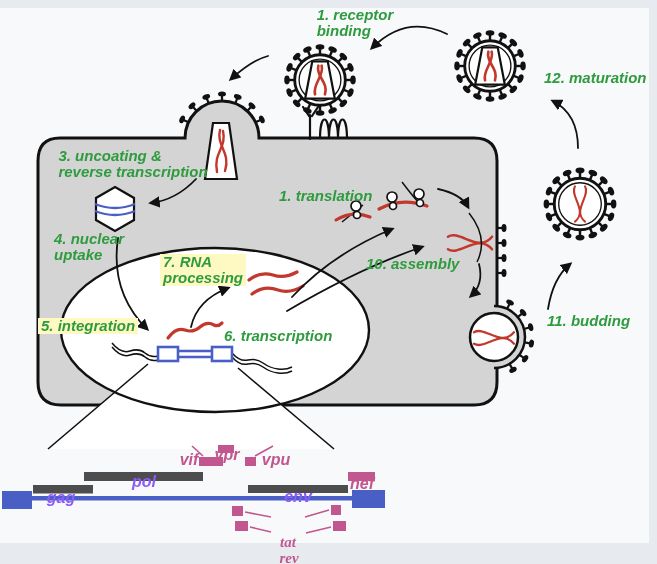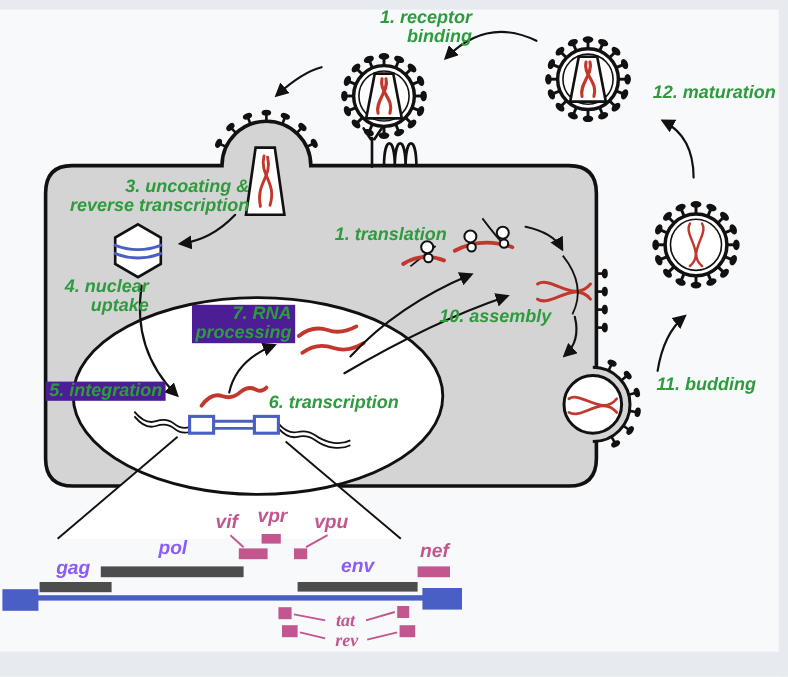--- a/index.html
+++ b/index.html
@@ -6,23 +6,23 @@
   #stage{position:relative;width:657px;height:564px;background:#f8f9fb;overflow:hidden;
          font-family:"Liberation Sans",sans-serif;}
   .strip{position:absolute;background:#e7eaee;}
   #strip-top{left:0;top:0;width:657px;height:8px;}
   #strip-bottom{left:0;top:543px;width:657px;height:21px;}
   #strip-right{left:649px;top:0;width:8px;height:564px;}
   svg{position:absolute;left:0;top:0;}
   .step{position:absolute;font:italic bold 15px/16px "Liberation Sans",sans-serif;
         color:var(--step-label,#2E9B3E);white-space:nowrap;z-index:5;}
   .c{transform:translateX(-50%);}
-  .bg{background:#4c1d95;padding:0 3px;}
-  .step .l{display:block;text-align:right;}
-  .gene{position:absolute;font:italic bold 16px/16px "Liberation Sans",sans-serif;z-index:5;white-space:nowrap;}
+  .bg{background:#fef9c3;padding:0 3px;}
+  .step .l{display:block;text-align:left;}
+  .gene{position:absolute;font:italic bold 16px/16px "Liberation Sans",sans-serif;z-index:5;white-space:nowrap;margin-top:24px;}
   .struct{color:#8b5cf6;}
   .reg{color:var(--regulatory-pink,#C2578F);}
   .sm{font-size:15px;font-family:Liberation Serif, serif;}
   
   .rna{fill:none;stroke:var(--rna,#C2382C);stroke-width:2.4;stroke-linecap:round;}
   .rna2{fill:none;stroke:var(--rna,#C2382C);stroke-width:3.2;stroke-linecap:round;}
   .arrow{fill:none;stroke:#111;stroke-width:1.8;stroke-linecap:round;marker-end:url(#ah);}
   .thin{fill:none;stroke:#111;stroke-width:1.5;}
   .blueln{fill:none;stroke:var(--provirus-blue,#4A5FC6);stroke-width:2.4;}
   .bluebox{fill:#fff;stroke:var(--provirus-blue,#4A5FC6);stroke-width:2.6;}

